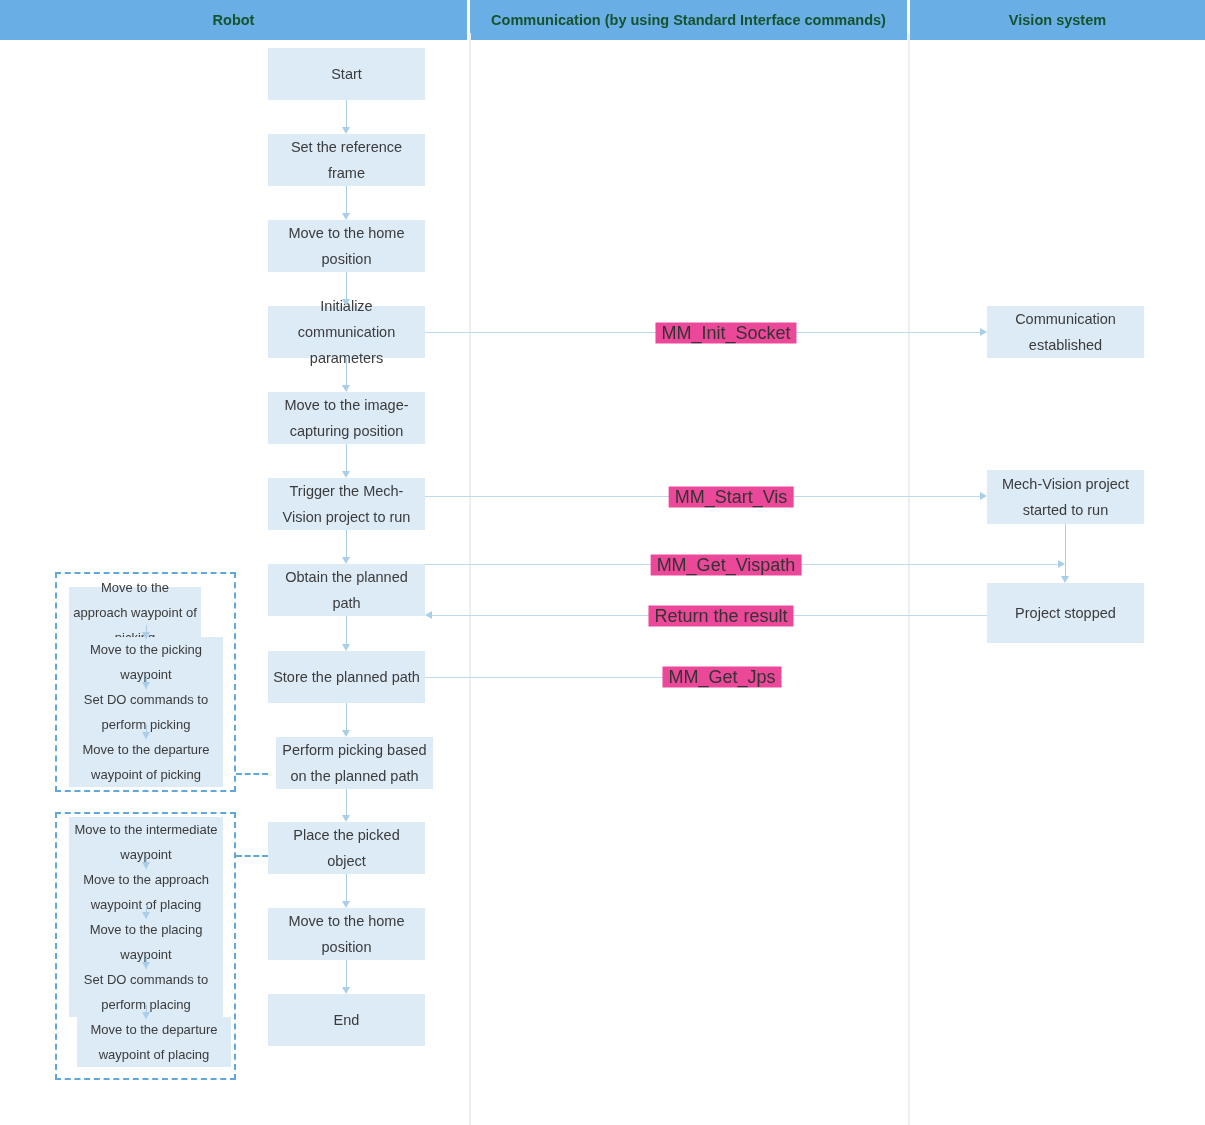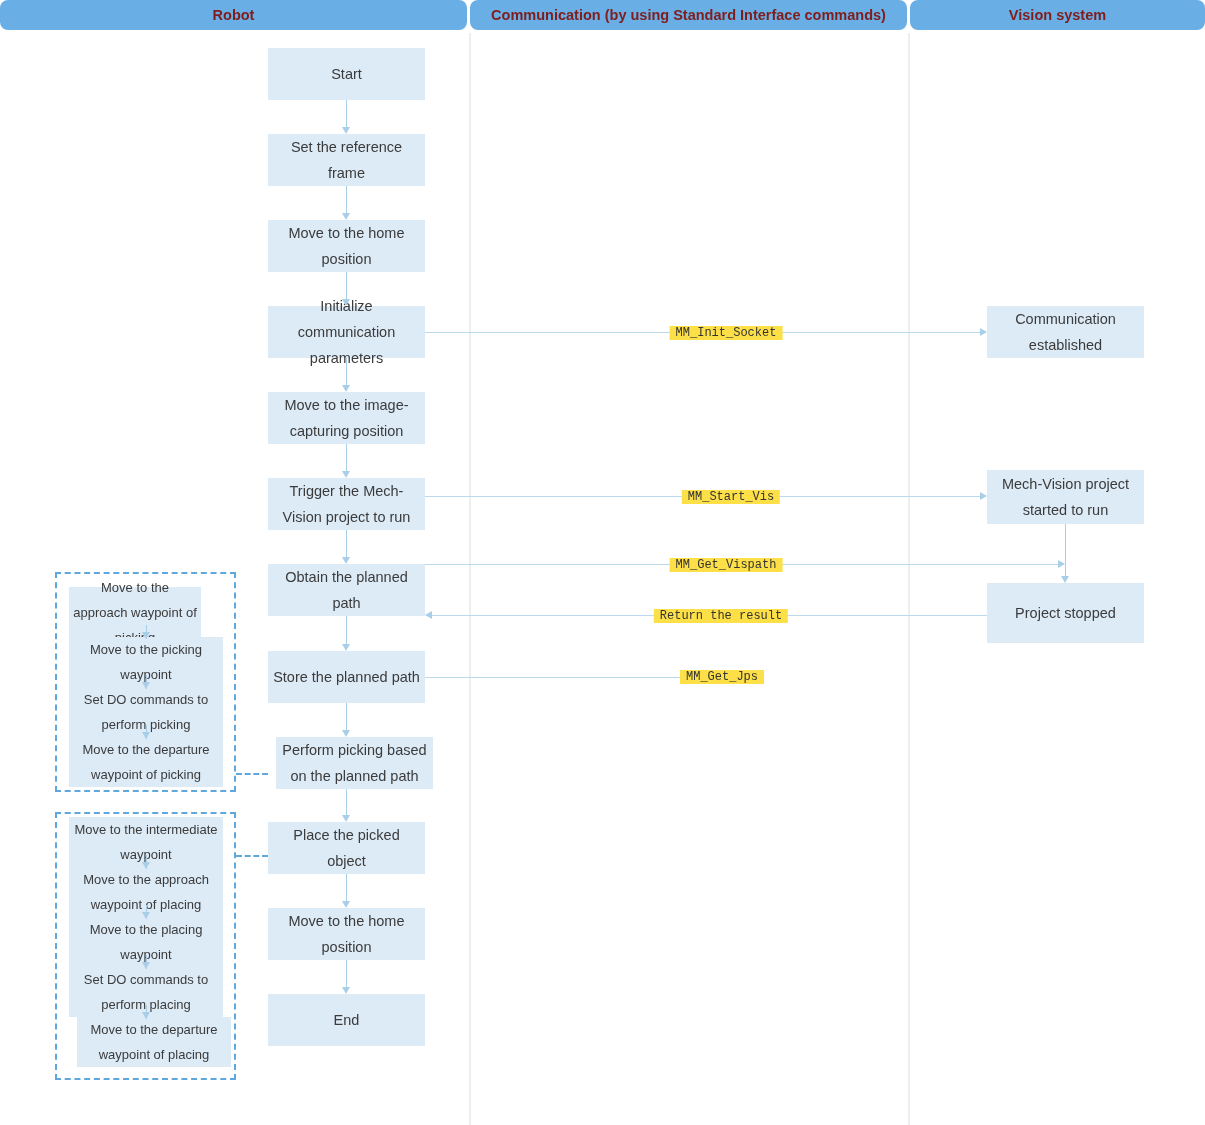--- a/index.html
+++ b/index.html
@@ -8,29 +8,28 @@
     background:#ffffff;
     font-family:"Liberation Sans", sans-serif;
     color:#262626;
     position:relative;
     overflow:hidden;
   }
   #canvas{position:absolute;left:0;top:0;width:1205px;height:1125px;}
 
   
   .hdr{
-    position:absolute;top:0;height:30px;
+    position:absolute;top:0;height:40px;
     background:#69aee4;
-    color:#7f1d1d;
+    color:#14532d;
     font-weight:bold;
     font-size:14.5px;
     display:flex;align-items:center;justify-content:center;
     text-align:center;
     white-space:nowrap;
-    border-radius:8px;
   }
   #hdr-robot{left:0;width:467px;}
   #hdr-comm{left:470px;width:437px;}
   #hdr-vision{left:910px;width:295px;}
 
   
   .divider{
     position:absolute;top:33px;width:1.5px;height:1092px;
     background:#eceff1;
   }
@@ -71,27 +70,26 @@
     border-left:7px solid #a9cfe8;
   }
   .arrow-left{
     position:absolute;width:0;height:0;
     border-top:4.5px solid transparent;
     border-bottom:4.5px solid transparent;
     border-right:7px solid #a9cfe8;
   }
   .msg-label{
     position:absolute;
-    font-size:12px;
+    font-size:18px;
     color:#333333;
-    background:#fde047;
+    background:#ec4899;
     padding:0 6px;
     white-space:nowrap;
     transform:translate(-50%,-50%);
-    font-family:Liberation Mono, monospace;
   }
 
   
   .group{
     position:absolute;
     border:2px dashed #5fa8dd;
     box-sizing:border-box;
     background:transparent;
   }
   .dash-h{

